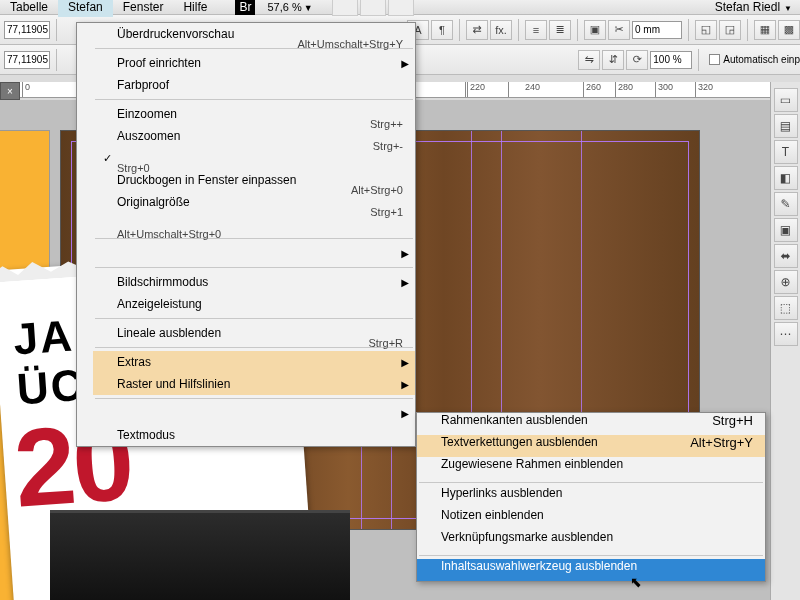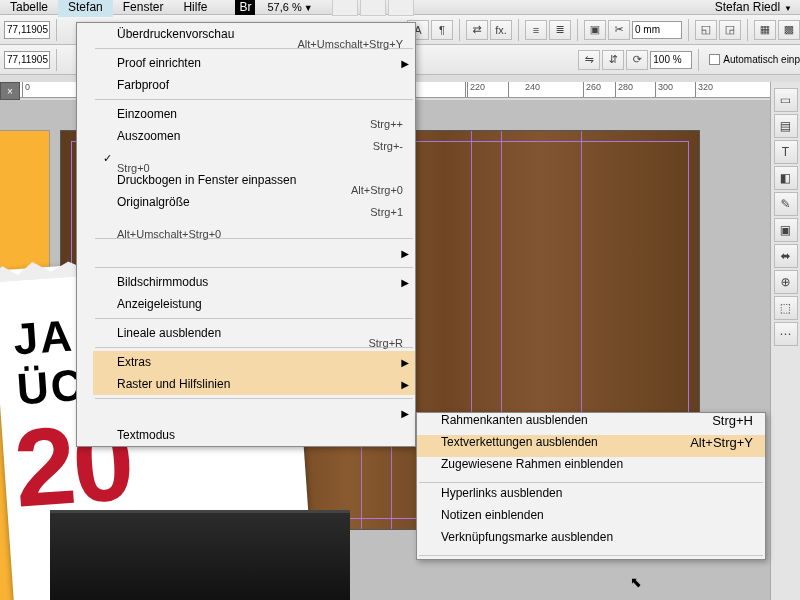--- a/index.html
+++ b/index.html
@@ -268,15 +268,18 @@
     <div class="row">
       <span class="lbl">Hyperlinks ausblenden</span>
     </div>
     <div class="row">
       <span class="lbl">Notizen einblenden</span>
     </div>
     <div class="row">
       <span class="lbl">Verknüpfungsmarke ausblenden</span>
     </div>
     <div class="sep"></div>
+    <div class="row sel">
+      <span class="lbl">Inhaltsauswahlwerkzeug ausblenden</span>
+    </div>
   </div>
 
 <div class="cursor">⬉</div>
 
 </body></html>

